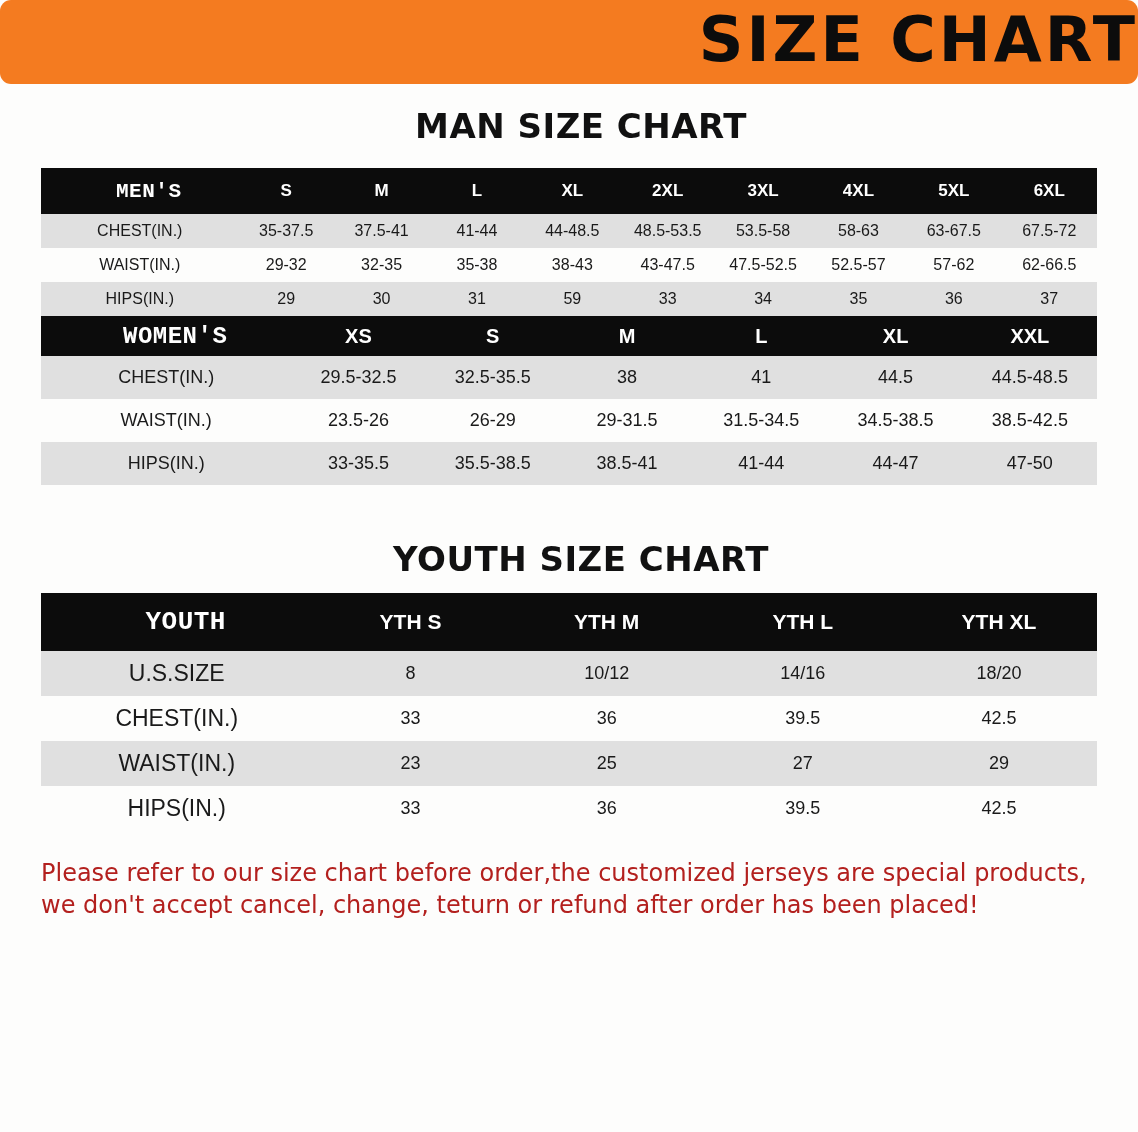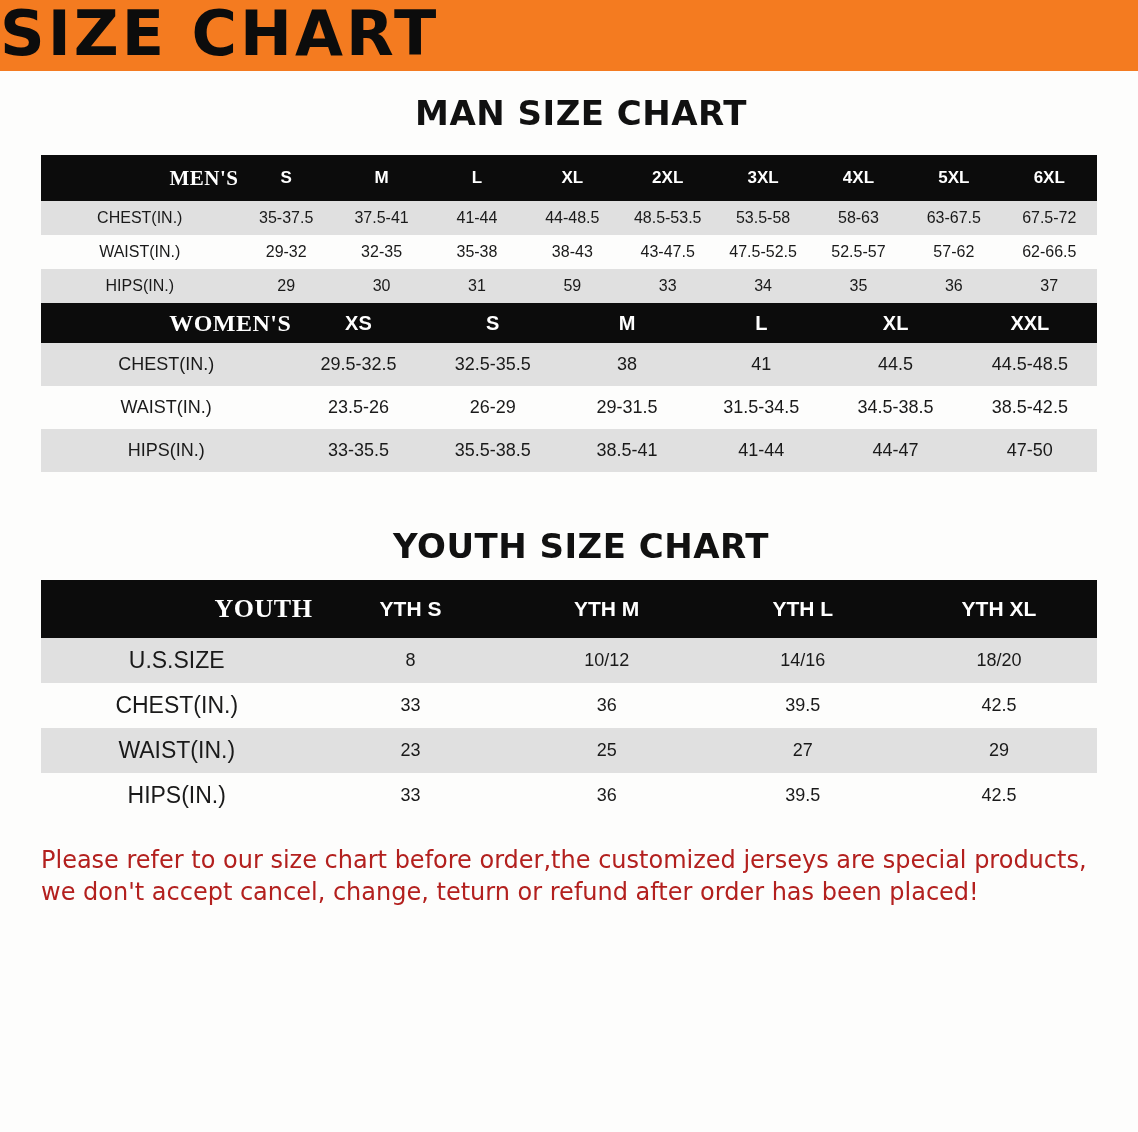--- a/index.html
+++ b/index.html
@@ -16,25 +16,26 @@
   }
   .page {
     width: 1138px;
     height: 1132px;
     position: relative;
     background: #fdfdfc;
   }
   
   .banner {
     width: 100%;
-    height: 71px;
+    height: 84px;
     background: #f47b20;
     display: flex;
     align-items: center;
-    justify-content: flex-start;
+    justify-content: flex-end;
+    border-radius: 11px;
   }
   .banner-title {
     font-family: "DejaVu Sans", sans-serif;
     font-weight: bold;
     font-size: 62px;
     letter-spacing: 3px;
     color: #0c0c0c;
     line-height: 1;
     margin-top: -4px;
   }
@@ -70,23 +71,23 @@
     white-space: nowrap;
   }
   table.size thead th {
     background: #0c0c0c;
     color: #ffffff;
     height: 46px;
     font-weight: bold;
     font-size: 18px;
   }
   table.size thead th.rowlabel {
-    text-align: right;
+    text-align: center;
     padding-left: 18px;
-    font-family: Liberation Serif, serif;
+    font-family: Liberation Mono, monospace;
     font-size: 22px;
     letter-spacing: 0.5px;
   }
   table.size tbody td {
     height: 34px;
   }
   table.size tbody td.rowlabel {
     text-align: center;
     font-size: 17px;
     color: #1a1a1a;

